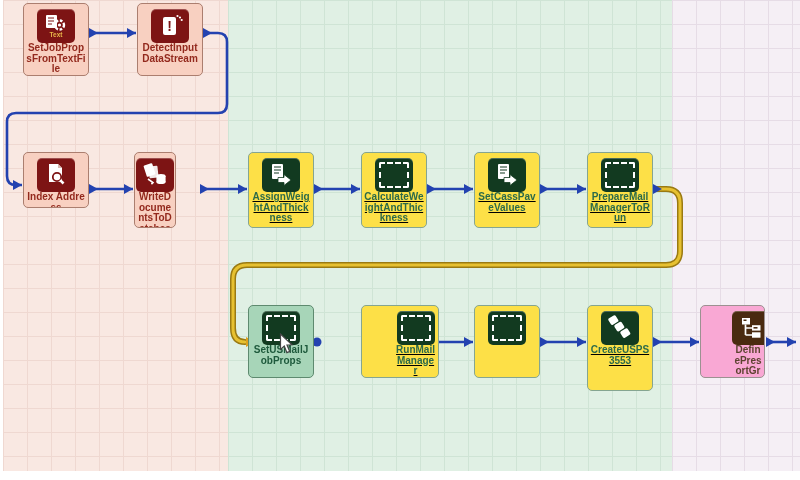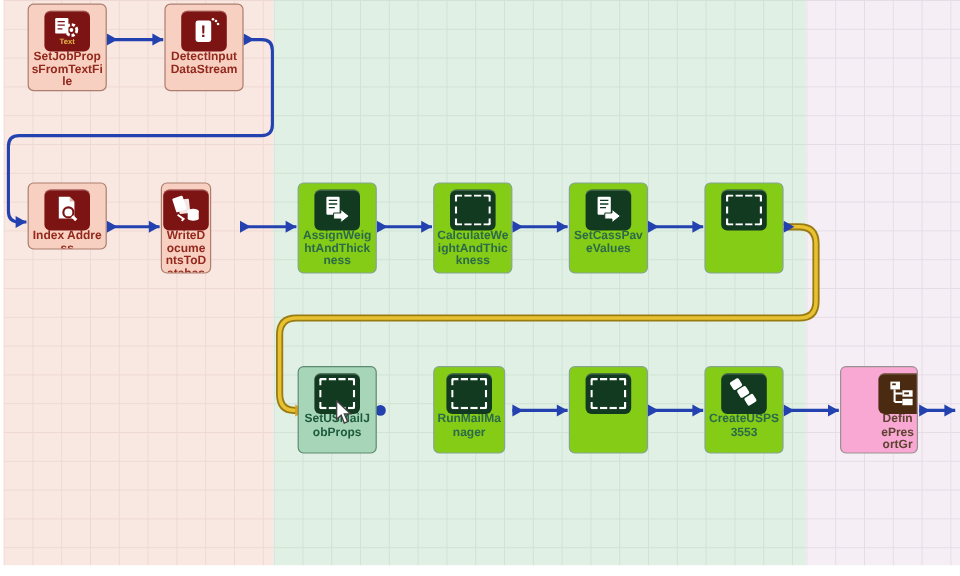--- a/index.html
+++ b/index.html
@@ -17,21 +17,21 @@
     background-size:24px 24px;}
   .band-lavender{left:672px;width:128px;background-color:#f5eff5;
     background-image:linear-gradient(to right,#e6dce6 1px,transparent 1px),
                      linear-gradient(to bottom,#e6dce6 1px,transparent 1px);
     background-size:24px 24px;}
   .overlay{position:absolute;left:0;top:0;z-index:2;}
   
   .node{position:absolute;z-index:3;border-radius:5px;box-sizing:border-box;
         border:1.6px solid #888;overflow:hidden;cursor:default;}
   .node.red{background:#f8d0c1;border-color:#ab7e6f;}
-  .node.green{background:#84cc16;border-color:#85a591;}
+  .node.green{background:#fde047;border-color:#85a591;text-decoration:underline;}
   .node.green-selected{background:#a7d5b8;border-color:#5e8a6f;}
   .node.tan{background:#f9a8d4;border-color:#9c9191;padding-left:31px;}
   .iconbox{width:38px;height:34px;margin:5px auto 0;border-radius:5px;position:relative;
            box-shadow:inset 0 1px 0 rgba(255,255,255,.25);}
   .node.red .iconbox{background:#7d1414;}
   .node.green .iconbox,.node.green-selected .iconbox{background:#123a20;}
   .node.tan .iconbox{background:#4a2a10;}
   .iconbox svg{position:absolute;left:50%;top:50%;transform:translate(-50%,-50%);}
   .dashed-inner{position:absolute;inset:4px;border:2px dashed #fff;border-radius:2px;}
   .nlabel{margin-top:0;text-align:center;font-size:10px;font-weight:bold;
@@ -191,39 +191,40 @@
             <line x1="7" y1="11" x2="12" y2="11" stroke="#123a20" stroke-width="1.2"></line>
             <path d="M11 15.5 h6 v-3 l7 5.5 -7 5.5 v-3 h-6 z" fill="#fff" stroke="#123a20" stroke-width="0.8"></path>
           </svg>
         </div>
         <div class="nlabel">SetCassPaveValues</div>
       </div>
       <div class="node green" style="left: 587px; top: 152px; width: 66px; height: 76px;">
         <div class="iconbox">
           <div class="dashed-inner"></div>
         </div>
+        <div class="nlabel">PrepareMailManagerToRun</div>
       </div>
       <div class="node green-selected" style="left: 248px; top: 305px; width: 66px; height: 73px;">
         <div class="iconbox">
           <div class="dashed-inner"></div>
         </div>
         <div class="nlabel">SetUSMailJobProps</div>
       </div>
-      <div class="node green" style="left: 361px; top: 305px; width: 60px; height: 73px;">
+      <div class="node green" style="left: 361px; top: 305px; width: 78px; height: 73px; padding-left: 31px;">
         <div class="iconbox">
           <div class="dashed-inner"></div>
         </div>
         <div class="nlabel">RunMailManager</div>
       </div>
       <div class="node green" style="left: 474px; top: 305px; width: 66px; height: 73px;">
         <div class="iconbox">
           <div class="dashed-inner"></div>
         </div>
       </div>
-      <div class="node green" style="left: 587px; top: 305px; width: 66px; height: 73px;">
+      <div class="node green" style="left: 587px; top: 305px; width: 66px; height: 86px;">
         <div class="iconbox">
           <svg width="28" height="26" viewBox="0 0 28 26">
             <rect x="3" y="1.5" width="8.5" height="7.5" rx="1.5" fill="#fff" transform="rotate(-32 7 5)"></rect>
             <rect x="9" y="8" width="8.5" height="7.5" rx="1.5" fill="#fff" transform="rotate(-32 13 11.5)"></rect>
             <rect x="15" y="14.5" width="8.5" height="7.5" rx="1.5" fill="#fff" transform="rotate(-32 19 18)"></rect>
           </svg>
         </div>
         <div class="nlabel">CreateUSPS3553</div>
       </div>
       <div class="node tan" style="left: 700px; top: 305px; width: 65px; height: 73px;">

